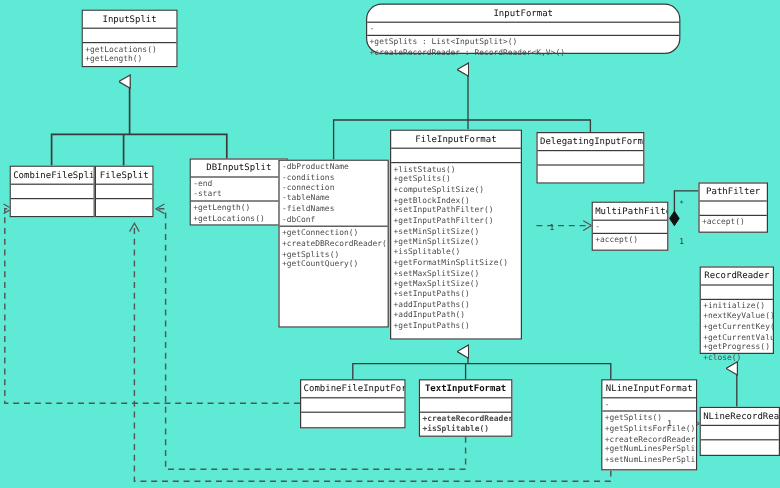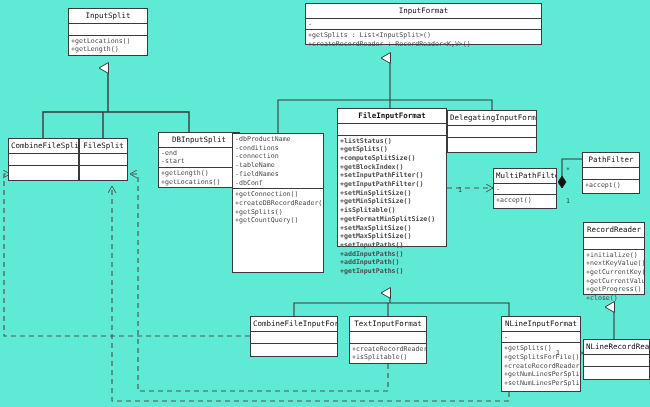--- a/index.html
+++ b/index.html
@@ -139,21 +139,21 @@
 
   <div id="classes-layer">
       <div class="umlclass" style="left: 68px; top: 8px; width: 80px; height: 48px;">
         <div class="cls-name">InputSplit</div>
         <div class="cls-attrs empty-compartment"></div>
         <div class="cls-ops">
           <div class="member">+getLocations()</div>
           <div class="member">+getLength()</div>
         </div>
       </div>
-      <div class="umlclass" style="left: 305px; top: 3px; width: 237px; height: 42px;">
+      <div class="umlclass" style="left: 305px; top: 3px; width: 262px; height: 42px; border-radius: 13px;">
         <div class="cls-name">InputFormat</div>
         <div class="cls-attrs">
           <div class="member">-</div>
         </div>
         <div class="cls-ops">
           <div class="member">+getSplits : List&lt;InputSplit&gt;()</div>
           <div class="member">+createRecordReader : RecordReader&lt;K,V&gt;()</div>
         </div>
       </div>
       <div class="umlclass" style="left: 8px; top: 138px; width: 71px; height: 43px;">
@@ -186,21 +186,21 @@
           <div class="member">-fieldNames</div>
           <div class="member">-dbConf</div>
         </div>
         <div class="cls-ops">
           <div class="member">+getConnection()</div>
           <div class="member">+createDBRecordReader()</div>
           <div class="member">+getSplits()</div>
           <div class="member">+getCountQuery()</div>
         </div>
       </div>
-      <div class="umlclass" style="left: 337px; top: 108px; width: 110px; height: 139px; font-weight: bold;">
+      <div class="umlclass" style="left: 325px; top: 108px; width: 110px; height: 175px;">
         <div class="cls-name">FileInputFormat</div>
         <div class="cls-attrs empty-compartment"></div>
         <div class="cls-ops">
           <div class="member">+listStatus()</div>
           <div class="member">+getSplits()</div>
           <div class="member">+computeSplitSize()</div>
           <div class="member">+getBlockIndex()</div>
           <div class="member">+setInputPathFilter()</div>
           <div class="member">+getInputPathFilter()</div>
           <div class="member">+setMinSplitSize()</div>
@@ -246,21 +246,21 @@
           <div class="member">+getCurrentValue()</div>
           <div class="member">+getProgress()</div>
           <div class="member">+close()</div>
         </div>
       </div>
       <div class="umlclass" style="left: 250px; top: 316px; width: 88px; height: 41px;">
         <div class="cls-name">CombineFileInputFormat</div>
         <div class="cls-attrs empty-compartment"></div>
         <div class="cls-ops empty-compartment"></div>
       </div>
-      <div class="umlclass" style="left: 349px; top: 316px; width: 78px; height: 48px;">
+      <div class="umlclass" style="left: 349px; top: 316px; width: 78px; height: 48px; font-weight: bold;">
         <div class="cls-name">TextInputFormat</div>
         <div class="cls-attrs empty-compartment"></div>
         <div class="cls-ops">
           <div class="member">+createRecordReader ()</div>
           <div class="member">+isSplitable()</div>
         </div>
       </div>
       <div class="umlclass" style="left: 469px; top: 316px; width: 80px; height: 76px; margin-left: 32px;">
         <div class="cls-name">NLineInputFormat</div>
         <div class="cls-attrs">

